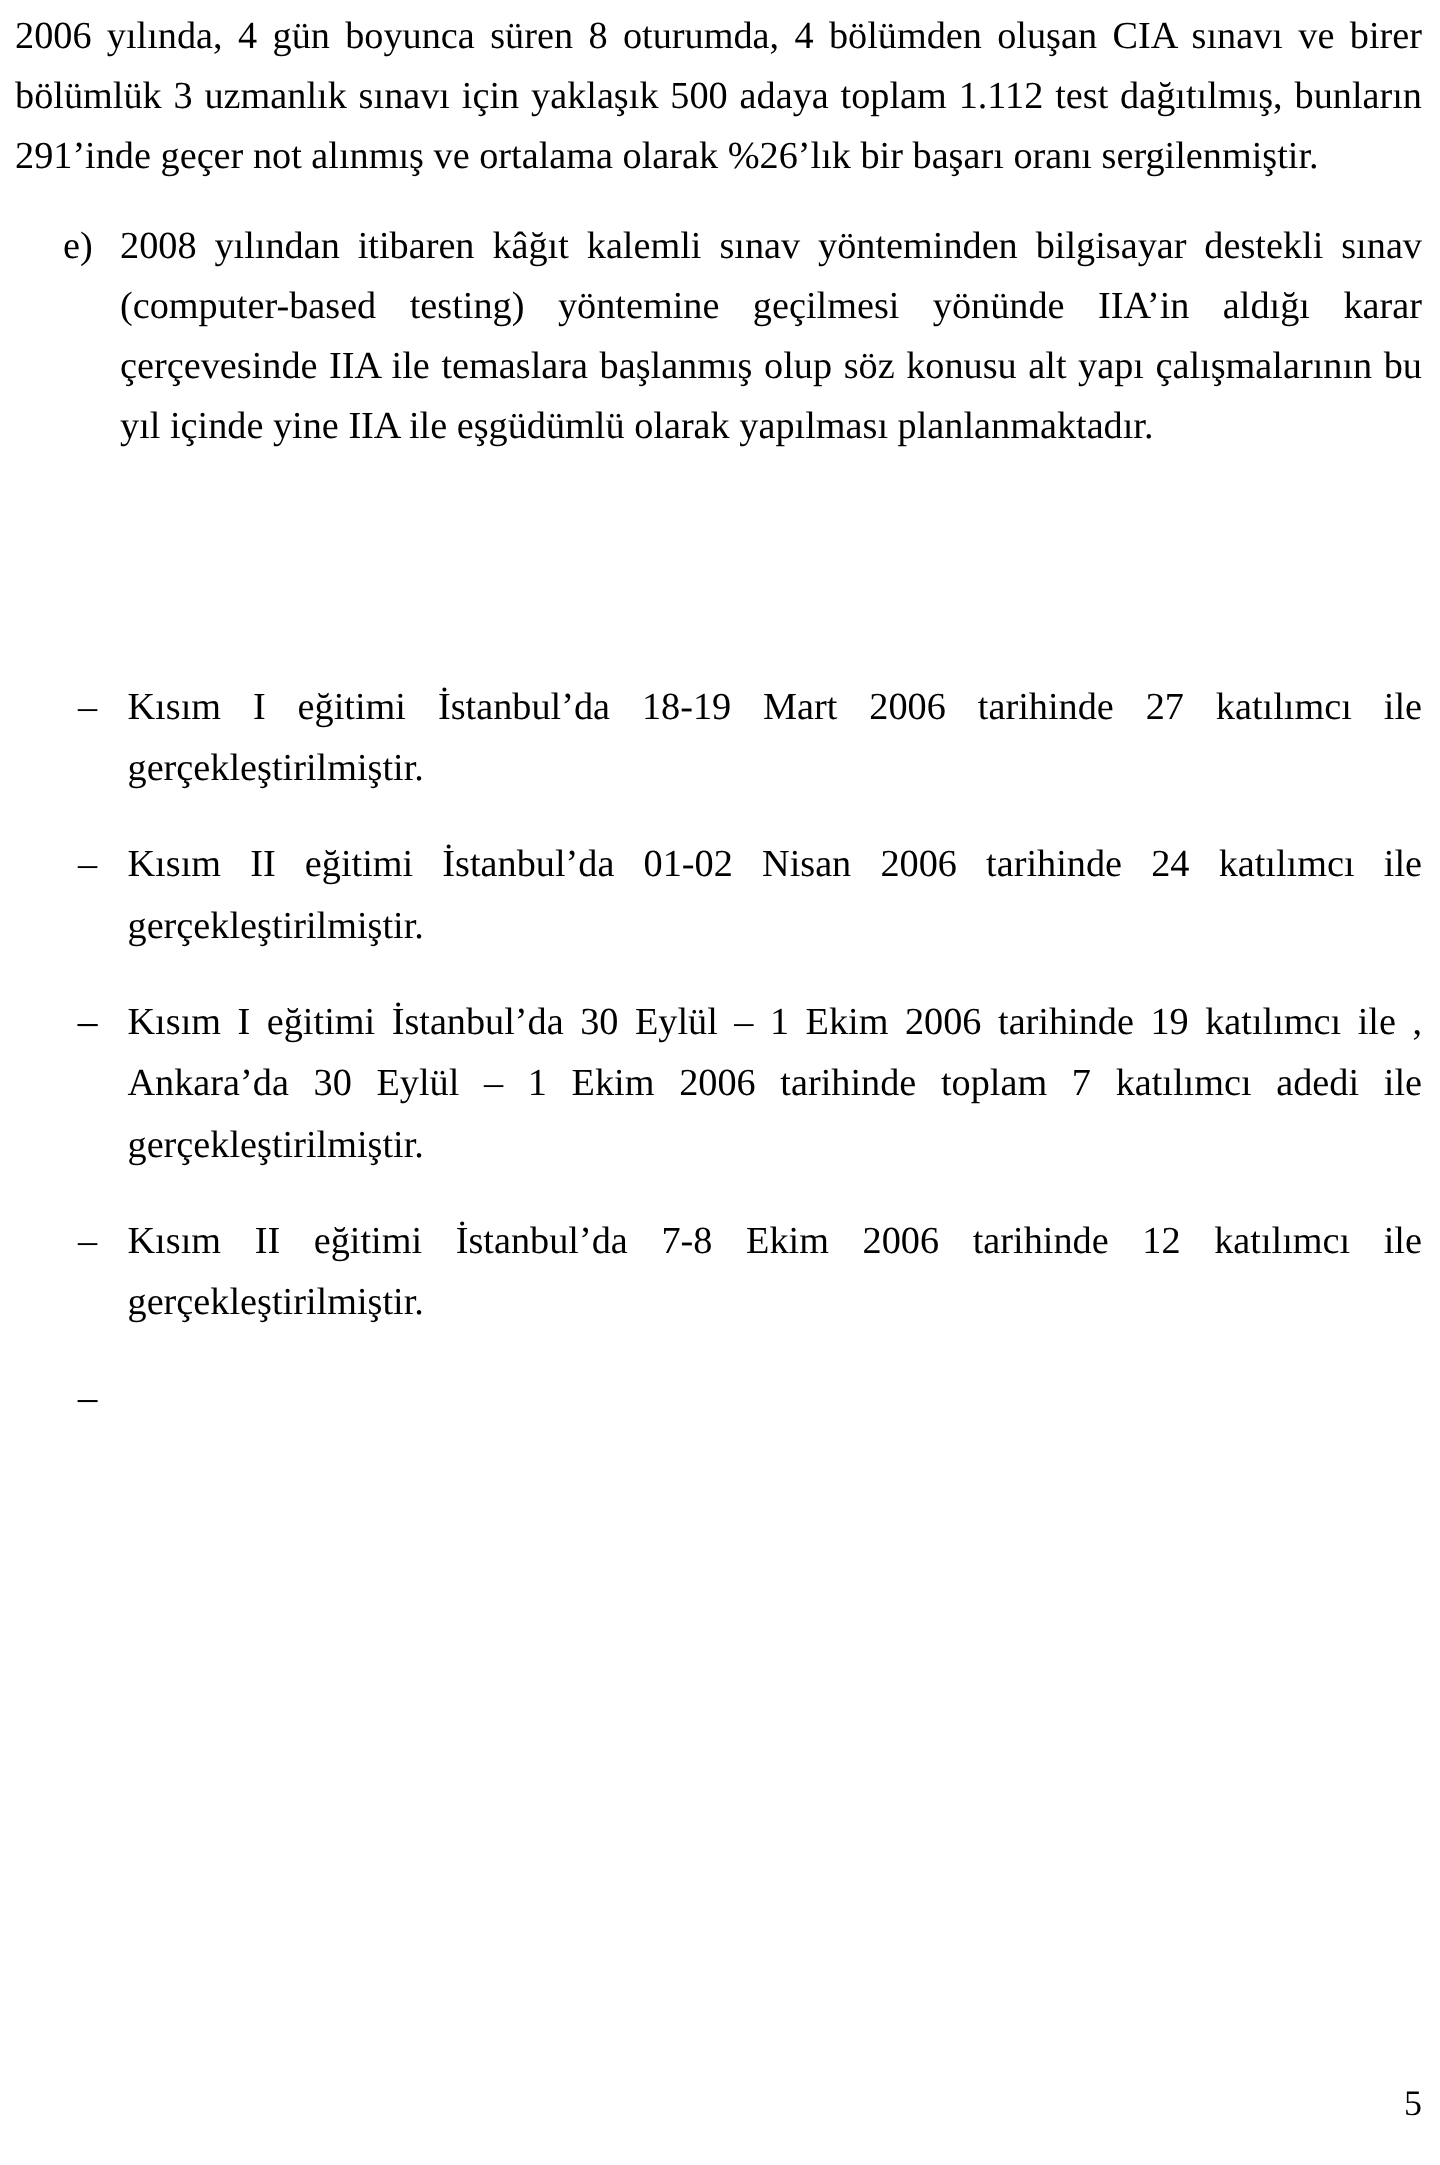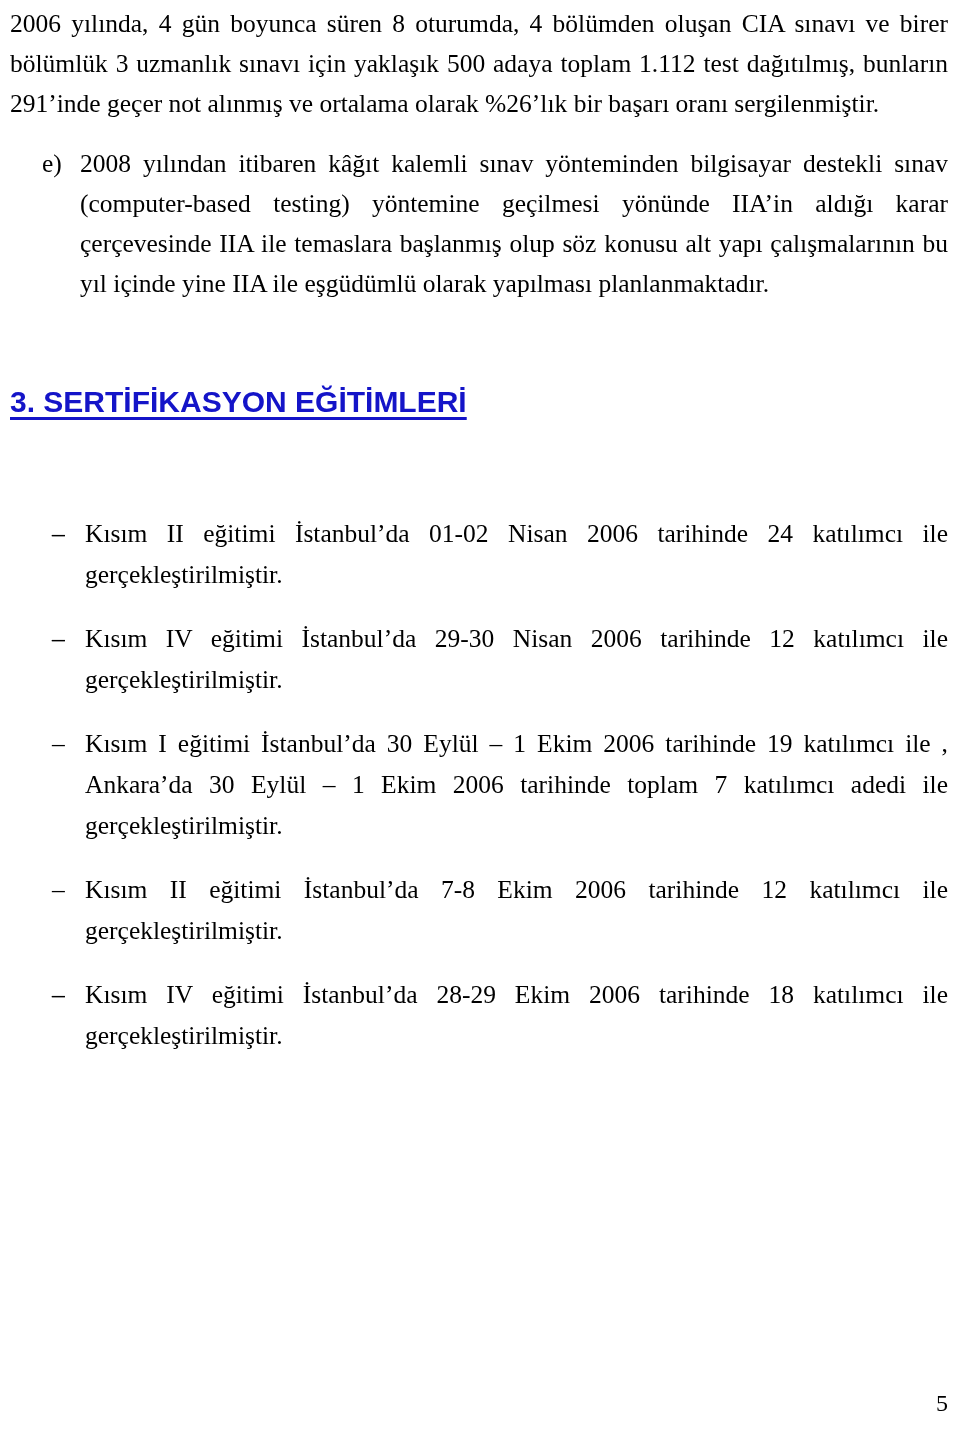--- a/index.html
+++ b/index.html
@@ -133,66 +133,62 @@
 
     <ul class="lettered-list">
       <li class="lettered-item">
         <span class="marker">e)</span>
         <span class="item-text">2008 yılından itibaren kâğıt kalemli sınav yönteminden bilgisayar destekli sınav (computer-based testing) yöntemine geçilmesi yönünde IIA’in aldığı karar çerçevesinde IIA ile temaslara başlanmış olup söz konusu alt yapı çalışmalarının bu yıl içinde yine IIA ile eşgüdümlü olarak yapılması planlanmaktadır.</span>
       </li>
     </ul>
 
     <div class="gap-xl"></div>
 
-    <div>
-      <h2 class="section-heading">3. SERTİFİKASYON EĞİTİMLERİ</h2>
-    </div>
 
     <div class="gap-md"></div>
 
 
     <div class="gap-md"></div>
 
     <ul class="dash-list">
 
       <li class="dash-item">
         <span class="marker">–</span>
+        <span class="item-text">Kısım I eğitimi İstanbul’da 18-19 Mart 2006 tarihinde 27 katılımcı ile gerçekleştirilmiştir.</span>
       </li>
 
       <li class="dash-item">
         <span class="marker">–</span>
         <span class="item-text">Kısım II eğitimi İstanbul’da 01-02 Nisan 2006 tarihinde 24 katılımcı ile gerçekleştirilmiştir.</span>
       </li>
 
       <li class="dash-item">
         <span class="marker">–</span>
       </li>
 
       <li class="dash-item">
         <span class="marker">–</span>
-        <span class="item-text">Kısım IV eğitimi İstanbul’da 29-30 Nisan 2006 tarihinde 12 katılımcı ile gerçekleştirilmiştir.</span>
       </li>
 
       <li class="dash-item">
         <span class="marker">–</span>
         <span class="item-text">Kısım I eğitimi İstanbul’da 30 Eylül – 1 Ekim 2006 tarihinde 19 katılımcı ile , Ankara’da 30 Eylül – 1 Ekim 2006 tarihinde toplam 7 katılımcı adedi ile gerçekleştirilmiştir.</span>
       </li>
 
       <li class="dash-item">
         <span class="marker">–</span>
         <span class="item-text">Kısım II eğitimi İstanbul’da 7-8 Ekim 2006 tarihinde 12 katılımcı ile gerçekleştirilmiştir.</span>
       </li>
 
       <li class="dash-item">
         <span class="marker">–</span>
       </li>
 
       <li class="dash-item">
         <span class="marker">–</span>
-        <span class="item-text">Kısım IV eğitimi İstanbul’da 28-29 Ekim 2006 tarihinde 18 katılımcı ile gerçekleştirilmiştir.</span>
       </li>
 
     </ul>
 
   </div>
 
   <div class="page-number">5</div>
 </div>
 
 </body></html>

